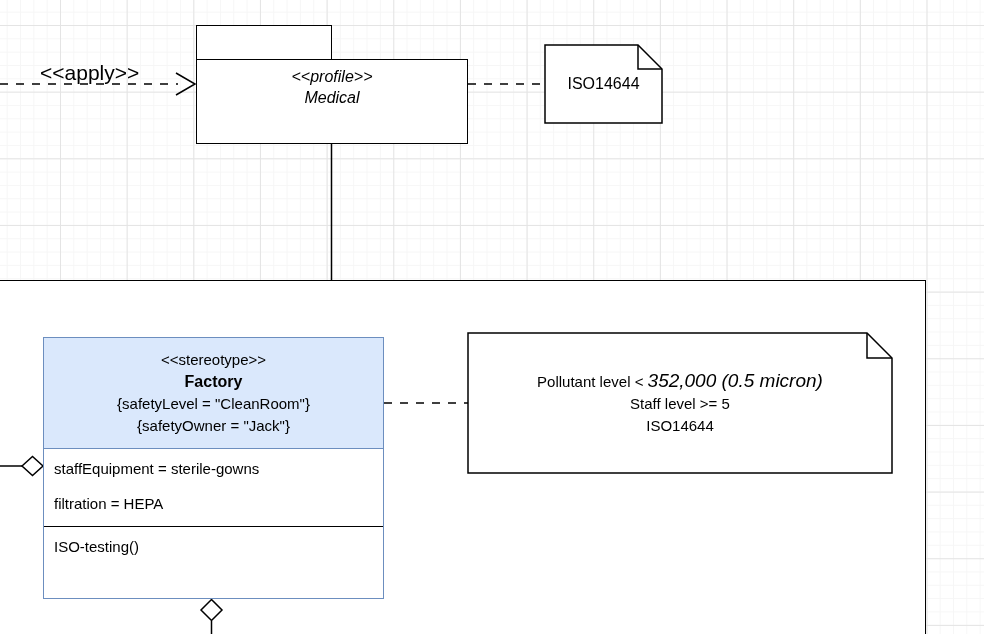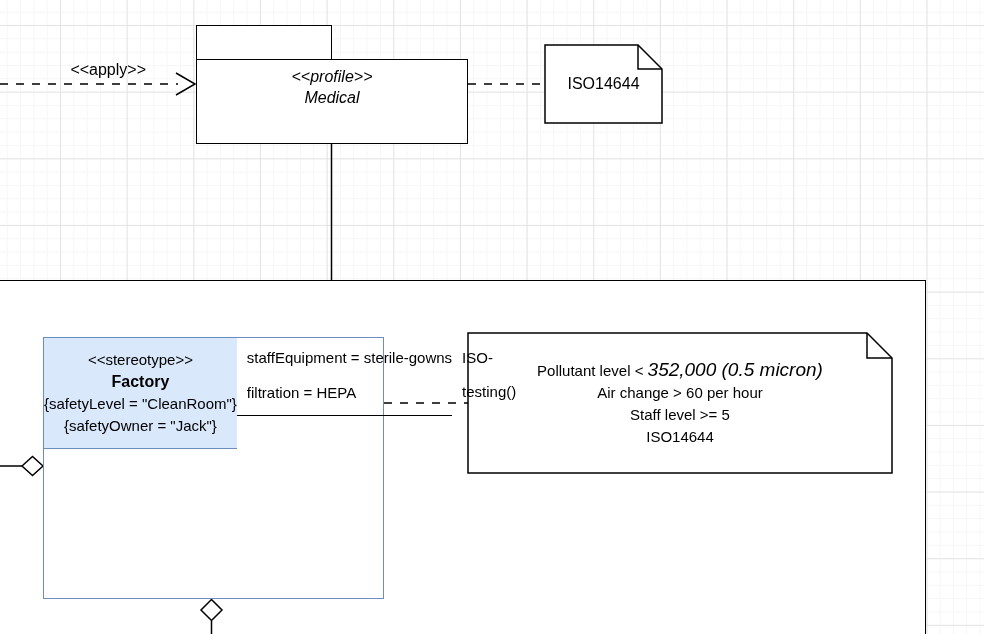--- a/index.html
+++ b/index.html
@@ -32,41 +32,41 @@
   
   .pkg-tab{left:196px;top:25px;width:136px;height:36px;background:#fff;border:1.5px solid #000;z-index:3;}
   .pkg-body{
     left:196px;top:59px;width:272px;height:85px;background:#fff;border:1.5px solid #000;z-index:4;
     display:flex;flex-direction:column;align-items:center;padding-top:6px;
     font-size:16px;line-height:21px;text-align:center;font-style:italic;
   }
 
   .edge-label{
     left:40px;top:61px;width:106px;z-index:3;
-    font-size:16px;text-align:right;white-space:nowrap;
+    font-size:21px;text-align:left;white-space:nowrap;
   }
 
   
   .note{z-index:4;}
   .note svg{position:absolute;left:0;top:0;}
   .note .note-text{
     position:absolute;inset:0;display:flex;flex-direction:column;
     justify-content:center;align-items:center;text-align:right;
   }
   .note1{left:544px;top:44px;width:119px;height:80px;}
   .note1 .note-text{font-size:16px;}
   .note2{left:467px;top:332px;width:426px;height:142px;}
   .note2 .note-text{font-size:15px;line-height:22px;}
   .note2 .big{font-size:19px;font-style:italic;}
 
   
   .class-box{
     left:43px;top:337px;width:341px;height:262px;
     background:#fff;border:1.5px solid #6c8ebf;z-index:4;
-    display:flex;font-size:15px;
+    display:flex;flex-direction:column;font-size:15px;
   }
   .class-header{
     height:110px;background:#dae8fc;border-bottom:1px solid #6c8ebf;
     display:flex;flex-direction:column;justify-content:center;align-items:center;
     text-align:center;line-height:22px;flex:none;
   }
   .class-name{font-weight:bold;font-size:16px;}
   .class-attrs{
     height:75px;border-bottom:1.5px solid #000;
     padding:2px 0 0 10px;line-height:35px;flex:none;
@@ -112,21 +112,20 @@
     </div>
   </div>
 
   <div class="abs note note2">
     <svg width="426" height="142">
       <path d="M1,1 L400,1 L425,26 L425,141 L1,141 Z" fill="#fff" stroke="#000" stroke-width="1.5"></path>
       <path d="M400,1 L400,26 L425,26" fill="none" stroke="#000" stroke-width="1.5"></path>
     </svg>
     <div class="note-text">
       <div><span>Pollutant level &lt; </span><span class="big">352,000 (0.5 micron)</span></div>
-      <div>Air change &gt; 60 per hour</div>
       <div>Staff level &gt;= 5</div>
       <div>ISO14644</div>
     </div>
   </div>
 
   <div class="abs class-box" style="border-color: rgb(108, 142, 191);">
     <div class="class-header" style="background: rgb(218, 232, 252); border-bottom-color: rgb(108, 142, 191);">
       <div>&lt;&lt;stereotype&gt;&gt;</div>
       <div class="class-name">Factory</div>
       <div>{safetyLevel = "CleanRoom"}</div>

